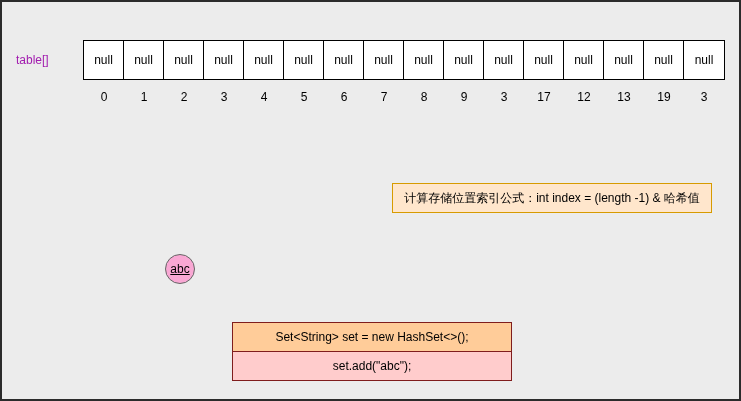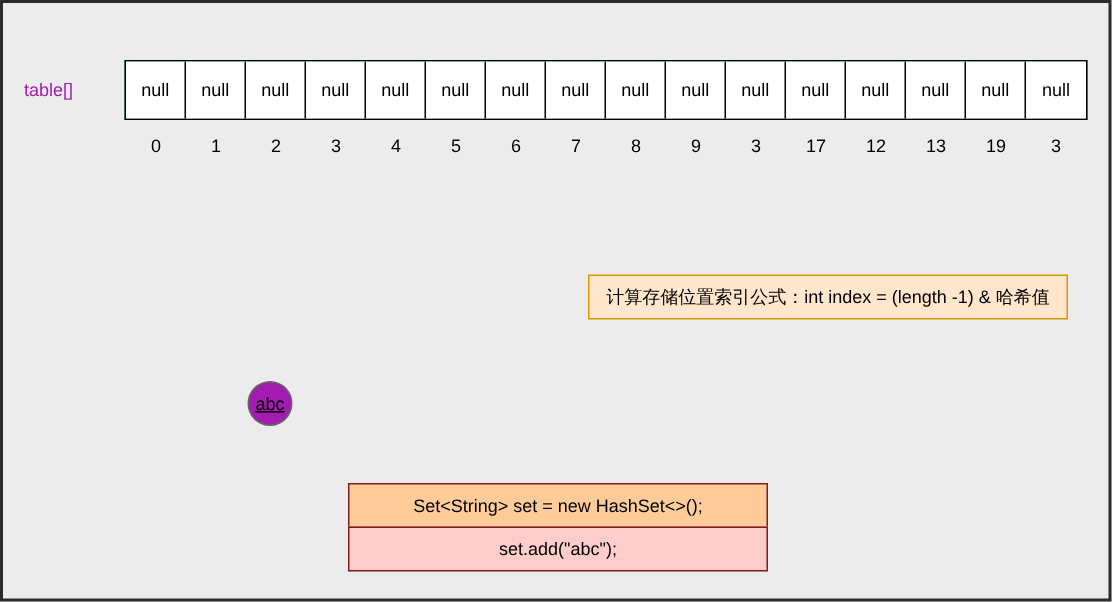--- a/index.html
+++ b/index.html
@@ -148,20 +148,20 @@
       <div class="index-item">3</div>
       <div class="index-item">17</div>
       <div class="index-item">12</div>
       <div class="index-item">13</div>
       <div class="index-item">19</div>
       <div class="index-item">3</div>
     </div>
 
   <div class="formula-note" style="background: rgb(255, 230, 204);">计算存储位置索引公式：int index = (length -1) &amp; 哈希值</div>
 
-  <div class="element-node" style="background: #a21caf; text-decoration: underline;">abc</div>
+  <div class="element-node" style="background: #f9a8d4; text-decoration: underline;">abc</div>
 
   <div class="code-stack">
     <div class="code-row" style="background: rgb(255, 204, 153);">Set&lt;String&gt; set = new HashSet&lt;&gt;();</div>
     <div class="code-row" style="background: rgb(255, 204, 204);">set.add("abc");</div>
   </div>
 
 </div>
 
 </body></html>

